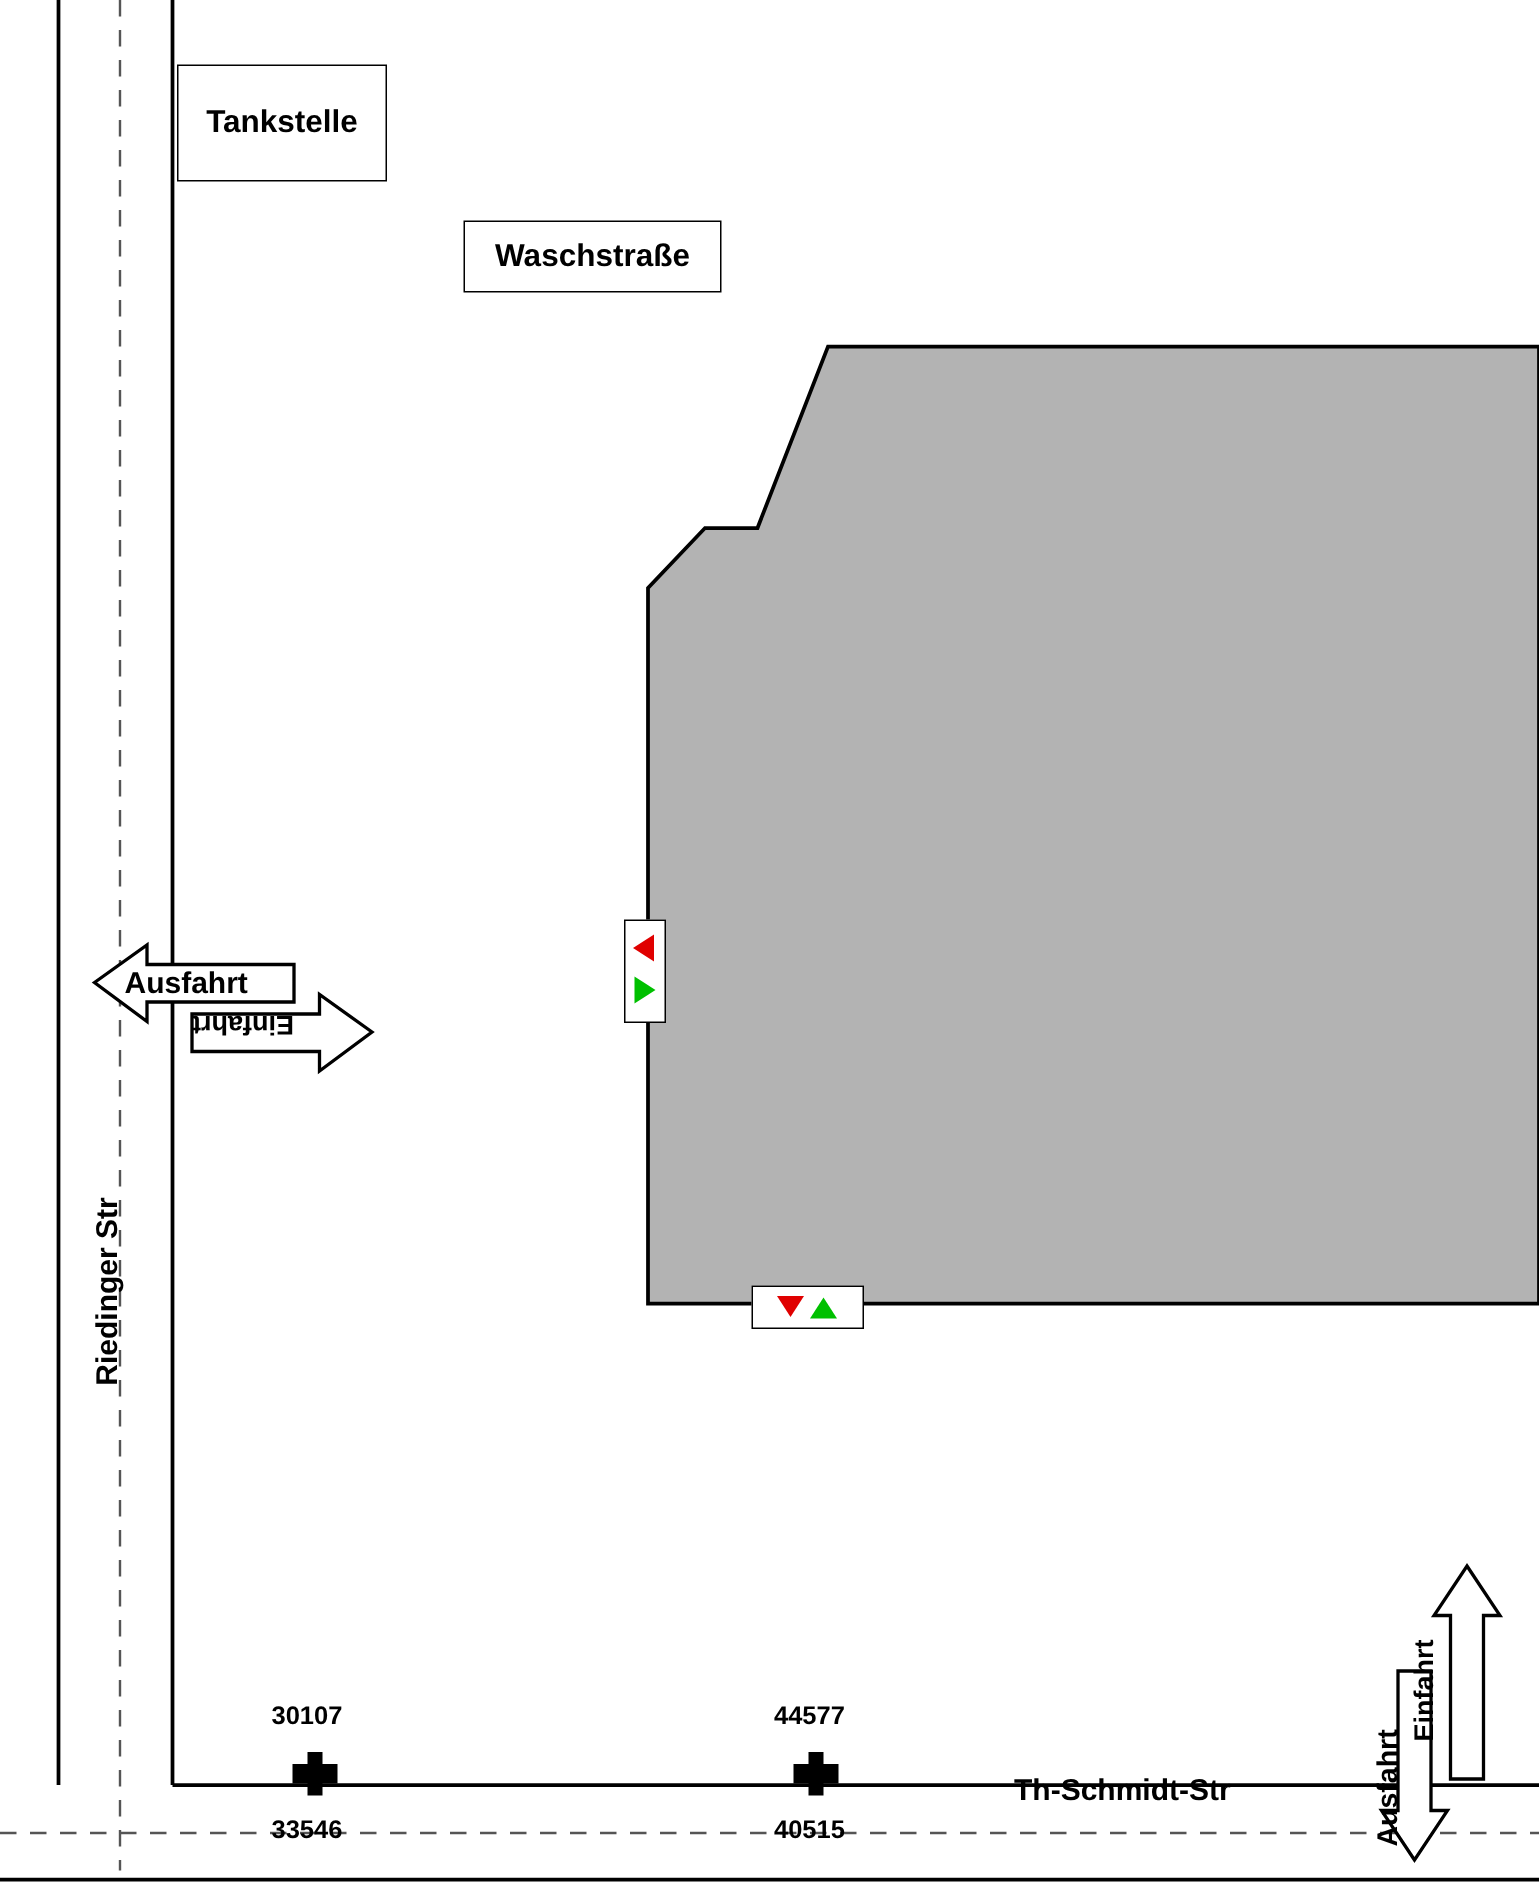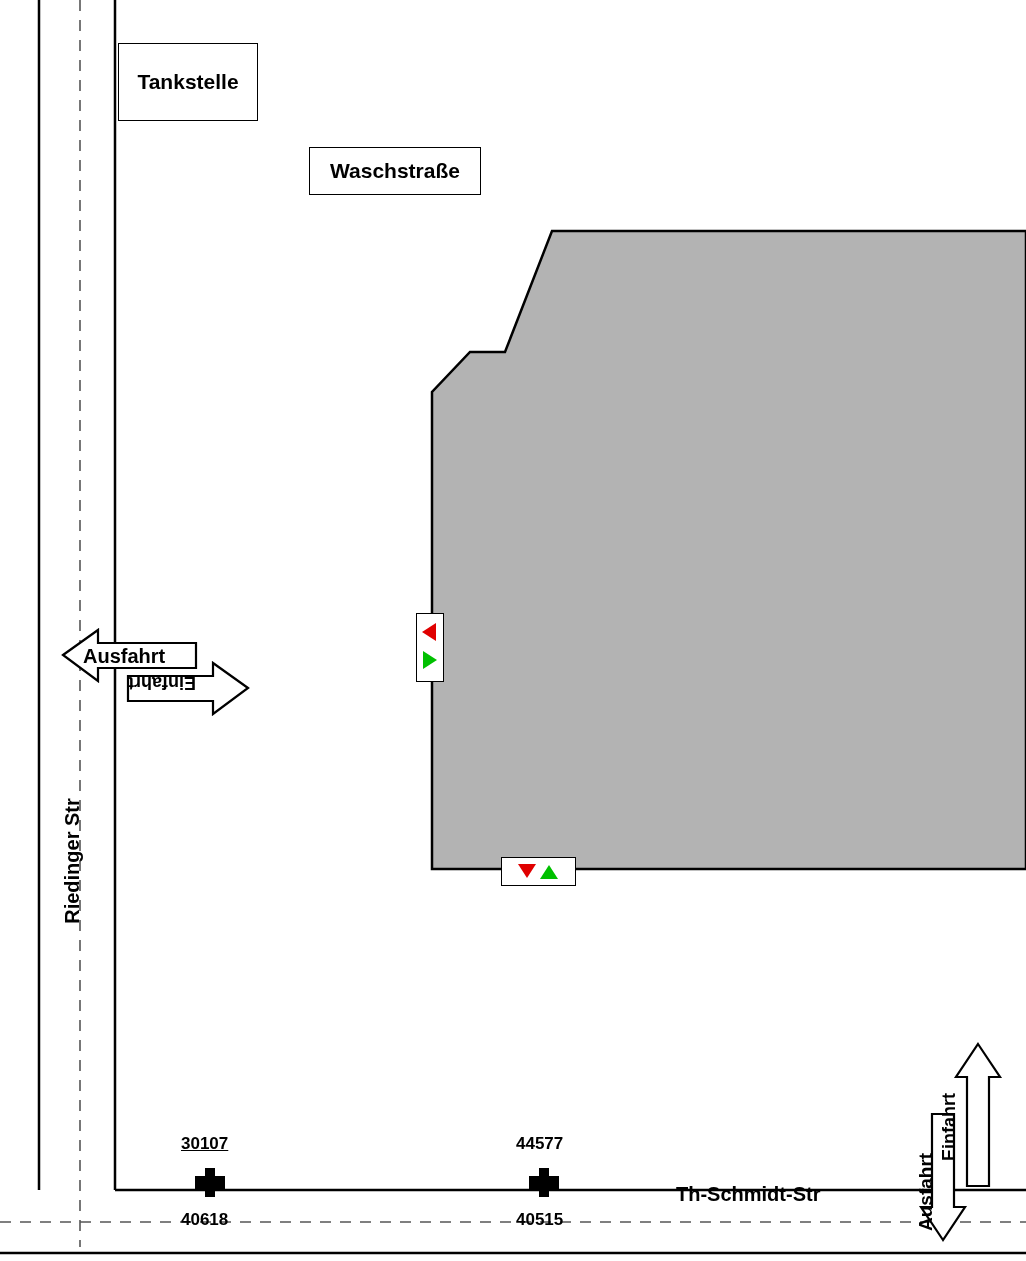--- a/index.html
+++ b/index.html
@@ -56,21 +56,21 @@
     transform: rotate(-90deg);
     transform-origin: center center;
     text-align: center;
   }
   #thschmidt-label {
     left: 676px; top: 1183px;
     font-size: 20px;
     text-align: right;
   }
   
-  #node-30107 { left: 181px; top: 1134px; font-size: 17px; text-decoration: underline; }
+  #node-30107 { left: 181px; top: 1134px; font-size: 17px; }
   #node-30106 { left: 516px; top: 1134px; font-size: 17px; }
   #node-33546 { left: 181px; top: 1210px; font-size: 17px; }
   #node-30108 { left: 516px; top: 1210px; font-size: 17px; }
   
   #ausfahrt-w-text {
     left: 83px; top: 645px;
     font-size: 20px;
   }
   #einfahrt-w-text {
     left: 128px; top: 672px;
@@ -150,21 +150,21 @@
   <div class="lbl boxed" id="tankstelle-box">Tankstelle</div>
 
   <div class="lbl boxed" id="waschstrasse-box">Waschstraße</div>
 
   <div class="lbl" id="riedinger-label">Riedinger Str</div>
 
   <div class="lbl" id="thschmidt-label">Th-Schmidt-Str</div>
 
   <div class="lbl" id="node-30107">30107</div>
   <div class="lbl" id="node-30106">44577</div>
-  <div class="lbl" id="node-33546">40618</div>
+  <div class="lbl" id="node-33546">33546</div>
   <div class="lbl" id="node-30108">40515</div>
 
   <div class="lbl" id="ausfahrt-w-text">Ausfahrt</div>
   <div class="lbl" id="einfahrt-w-text">Einfahrt</div>
   <div class="lbl" id="einfahrt-s-text">Einfahrt</div>
   <div class="lbl" id="ausfahrt-s-text">Ausfahrt</div>
 
   <div class="sig-box" id="signal-vertical">
     <span class="tri tri-left" style="left:5px; top:9px;"></span>
     <span class="tri tri-right" style="left:6px; top:37px;"></span>

